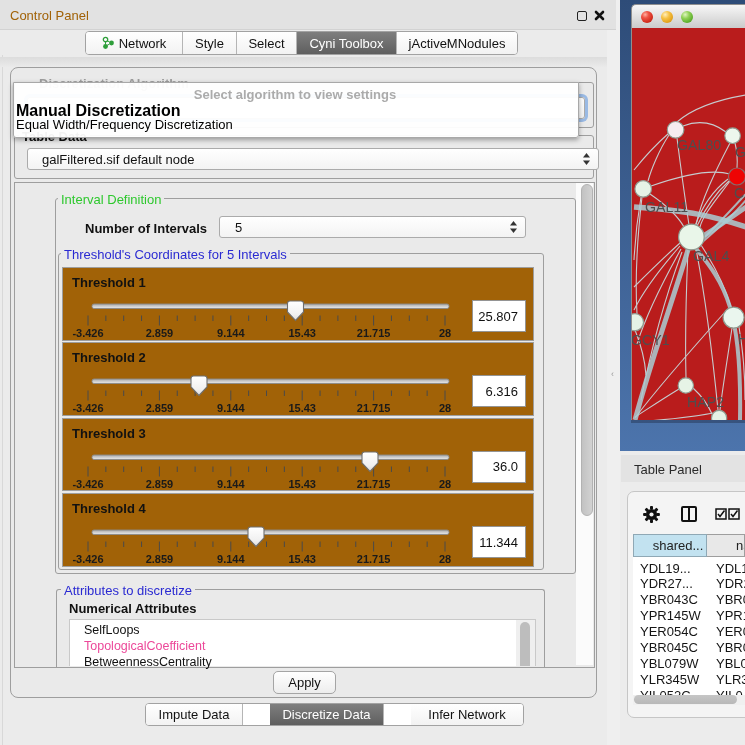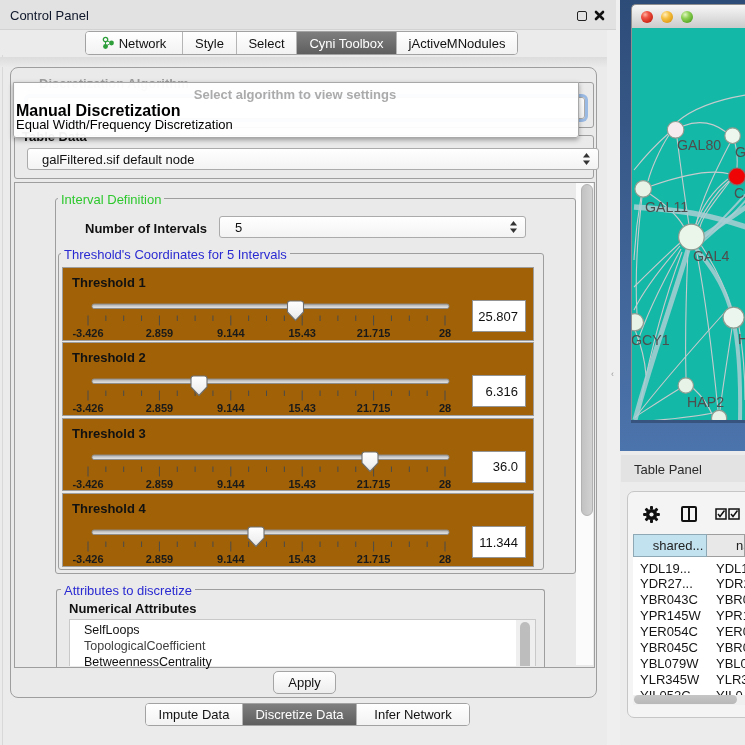--- a/index.html
+++ b/index.html
@@ -26,21 +26,21 @@
 .cell{font-size:13px;color:#151515;white-space:nowrap;}
 </style>
 </head>
 <body>
 <div id="stage">
 
   <div class="abs" style="left:0;top:0;width:607px;height:745px;background:#ebebeb;border-right:1px solid #c6c6c6;"></div>
   <div class="abs" style="left:607px;top:0;width:14px;height:745px;background:#efefef;"></div>
 
   <div class="abs" style="left:0;top:0;width:616px;height:29px;background:#e2e2e2;border-bottom:1px solid #d2d2d2;"></div>
-  <div class="abs" style="left:10px;top:8px;font-size:13px;color:#0f172a;">Control Panel</div>
+  <div class="abs" style="left:10px;top:8px;font-size:13px;color:#a16207;">Control Panel</div>
   <div class="abs" style="left:577px;top:11px;width:8px;height:8px;border:1.6px solid #222;border-radius:2px;"></div>
   <svg class="abs" style="left:594px;top:10px;" width="11" height="11" viewBox="0 0 11 11">
     <path d="M2 2 L9 9 M9 2 L2 9" stroke="#111" stroke-width="2.6" stroke-linecap="round"></path>
   </svg>
 
   <div class="seg" style="left:85px;top:31px;height:22px;">
     <div style="width:96px;"><svg width="13" height="14" viewBox="0 0 13 14" style="margin-right:4px;">
           <circle cx="3.5" cy="3.5" r="2.2" fill="none" stroke="#2e9e3a" stroke-width="1.3"></circle>
           <circle cx="3.5" cy="10.5" r="2.4" fill="#2e9e3a"></circle>
           <circle cx="9.5" cy="7" r="2.4" fill="#2e9e3a"></circle>
@@ -283,43 +283,43 @@
         </g>
 </svg>
     <div class="vbox">11.344</div>
   </div>
 
   <div class="abs" style="left:56px;top:589px;width:487px;height:77px;border:1px solid #9e9e9e;border-bottom:none;border-radius:3px 3px 0 0;"></div>
   <div class="gtitle" style="left:61px;top:583px;color:#2a2ad2;">Attributes to discretize</div>
   <div class="abs bold" style="left:69px;top:601px;font-size:13px;color:#111;">Numerical Attributes</div>
   <div class="abs" style="left:69px;top:619px;width:465px;height:46px;background:#fff;border:1px solid #c9c9c9;border-bottom:none;">
     <div style="position:absolute;left:14px;top:3px;font-size:12.5px;color:#111;">SelfLoops</div>
-    <div style="position:absolute;left:14px;top:19px;font-size:12.5px;color:#404040;">TopologicalCoefficient</div>
+    <div style="position:absolute;left:14px;top:19px;font-size:12.5px;color:#ec4899;">TopologicalCoefficient</div>
     <div style="position:absolute;left:14px;top:35px;font-size:12.5px;color:#111;">BetweennessCentrality</div>
     <div style="position:absolute;right:0;top:0;width:19px;height:46px;background:#efefef;"></div>
     <div style="position:absolute;right:5px;top:2px;width:10px;height:44px;background:#bdbdbd;border-radius:5px 5px 0 0;"></div>
   </div>
 
   <div class="abs" style="left:273px;top:671px;width:61px;height:21px;background:linear-gradient(#ffffff,#ededed);border:1px solid #a5a5a5;border-radius:5px;font-size:13px;color:#111;display:flex;align-items:center;justify-content:center;">Apply</div>
 
-  <div class="seg" style="left:145px;top:703px;height:21px;">
+  <div class="seg" style="left:145px;top:703px;height:21px;gap:27px;">
     <div style="width:96px;">Impute Data</div>
     <div class="sel" style="width:113px;">Discretize Data</div>
     <div style="width:112px;">Infer Network</div>
   </div>
 
   <div class="abs" style="left:611px;top:369px;width:5px;height:9px;color:#9a9a9a;font-size:9px;">‹</div>
 
   <div class="abs" style="left:620px;top:0;width:125px;height:451px;background:linear-gradient(#2e4c78,#4c74ac);"></div>
 
   <div class="abs" style="left:631px;top:4px;width:114px;height:24px;background:linear-gradient(#f7f7f7,#c9c9c9);border:1px solid #8f8f8f;border-right:none;border-radius:5px 0 0 0;"></div>
   <div class="abs" style="left:641px;top:11px;width:12px;height:12px;border-radius:50%;background:radial-gradient(circle at 35% 30%,#ffb0a0 0%,#ef5344 30%,#d02a1a 70%,#991206 100%);"></div>
   <div class="abs" style="left:661px;top:11px;width:12px;height:12px;border-radius:50%;background:radial-gradient(circle at 35% 30%,#ffeebb 0%,#f6c143 35%,#e09d18 75%,#a8700a 100%);"></div>
   <div class="abs" style="left:681px;top:11px;width:12px;height:12px;border-radius:50%;background:radial-gradient(circle at 35% 30%,#dff5c0 0%,#8fd055 35%,#57aa28 75%,#3d7d12 100%);"></div>
-  <div class="abs" style="left:631px;top:28px;width:114px;height:392px;background:#14b8a6;border-left:1px solid #8f8f8f;overflow:hidden;">
+  <div class="abs" style="left:631px;top:28px;width:114px;height:392px;background:#b91c1c;border-left:1px solid #8f8f8f;overflow:hidden;">
 <svg width="114" height="392" viewBox="631 28 114 392" style="position:absolute;left:0;top:0;">
 <g fill="none" stroke="#c6cbce" stroke-width="1.1">
 <path d="M 745,95 C 715,100 690,110 676,122"></path>
 <path d="M 682,126 Q 705,117 725,132"></path>
 <path d="M 676,138 C 680,170 685,205 688,225"></path>
 <path d="M 668,135 C 658,150 650,170 647,181"></path>
 <path d="M 729,143 C 715,170 700,200 695,225"></path>
 <path d="M 734,143 Q 737,155 736,168"></path>
 <path d="M 729,181 C 715,200 702,215 699,227"></path>
 <path d="M 649,194 C 665,205 678,218 683,227"></path>

